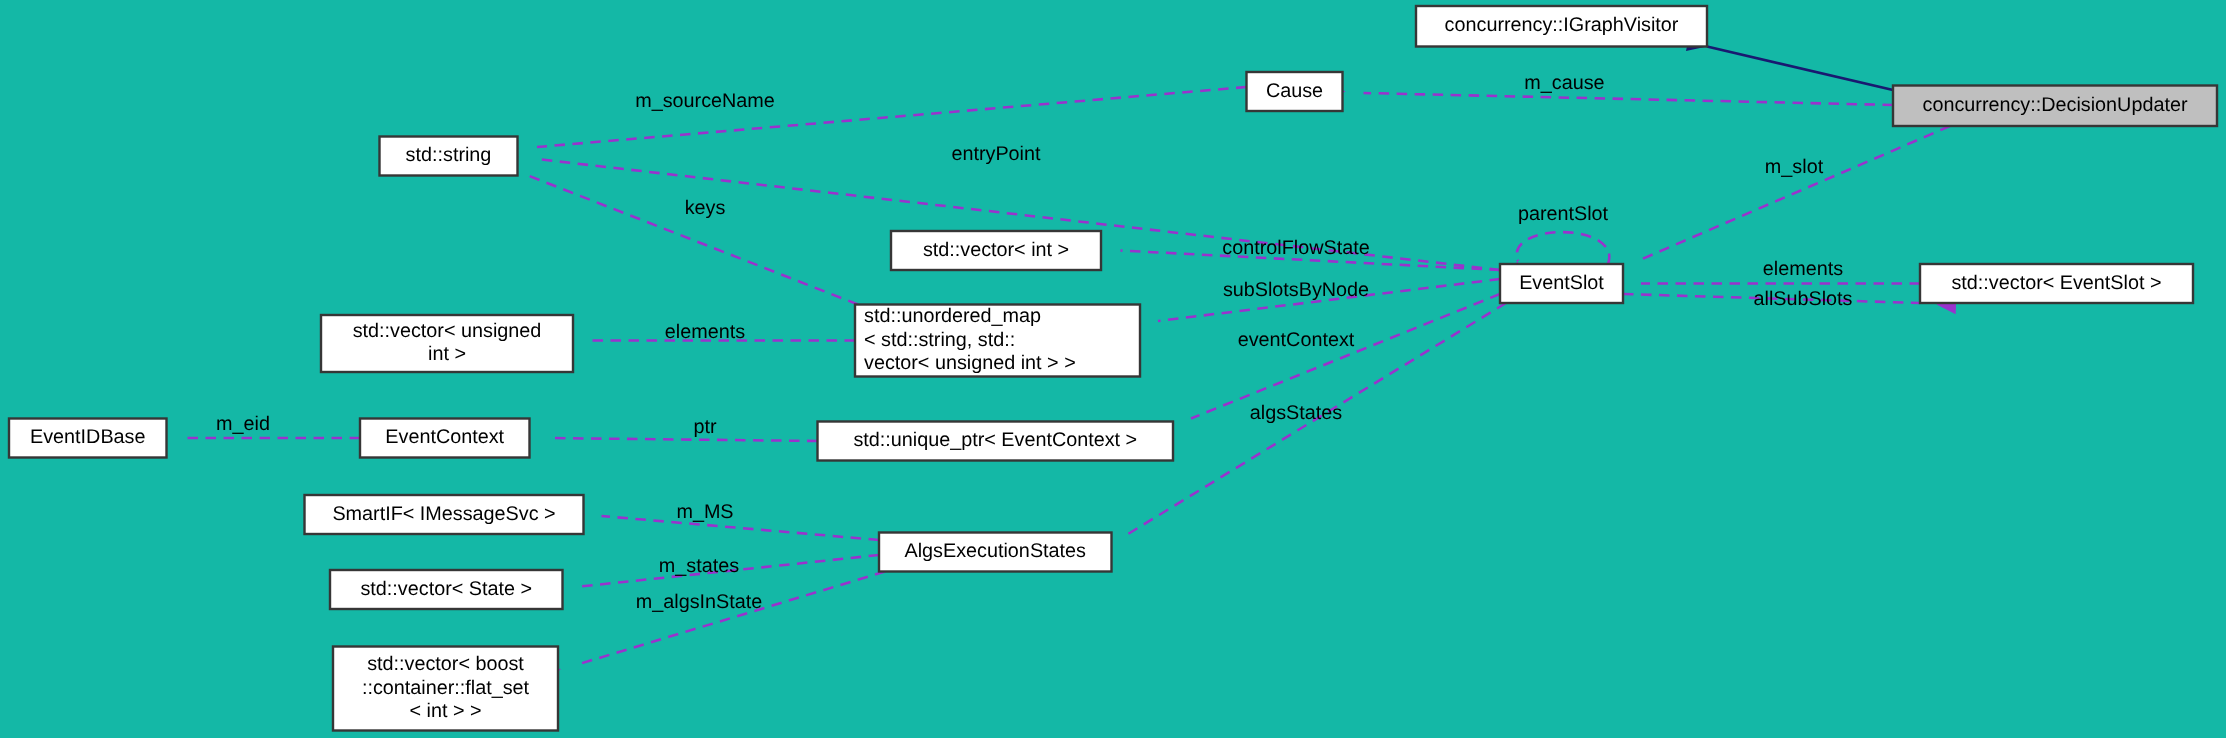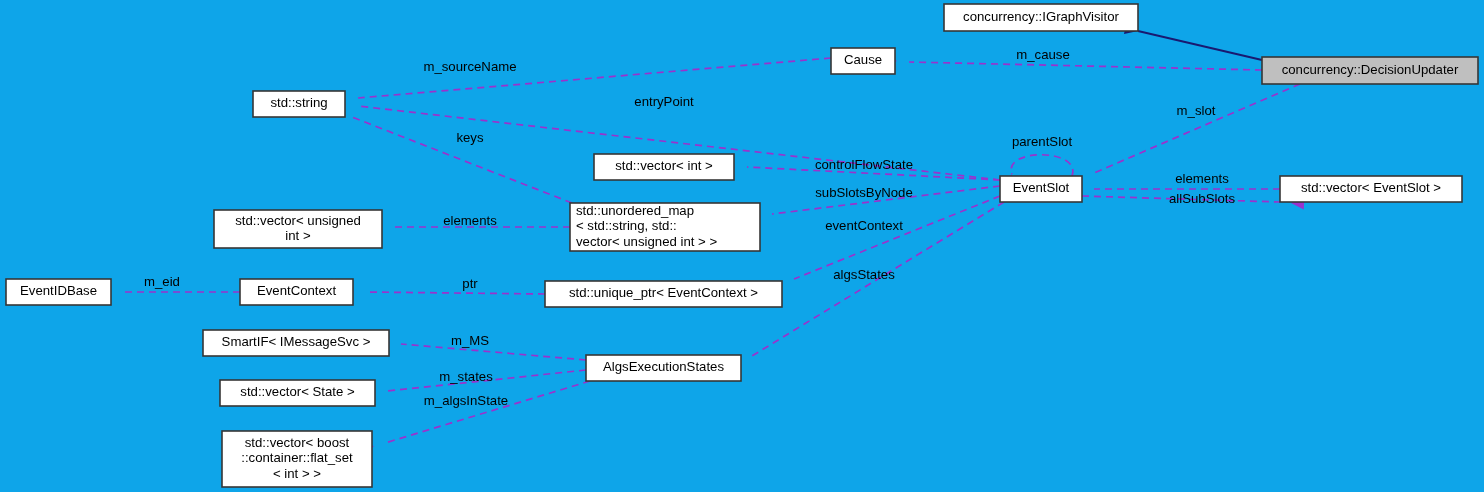--- a/index.html
+++ b/index.html
@@ -4,21 +4,21 @@
 <style>
   html, body {
     margin: 0;
     padding: 0;
     background: #ffffff;
   }
   #diagram-root {
     position: relative;
     width: 1484px;
     height: 492px;
-    background: #0ea5e9;
+    background: #14b8a6;
     font-family: "Liberation Sans", sans-serif;
   }
   svg#uml-canvas {
     display: block;
     width: 1484px;
     height: 492px;
   }
   .node-box {
     fill: #ffffff;
     stroke: #363636;

